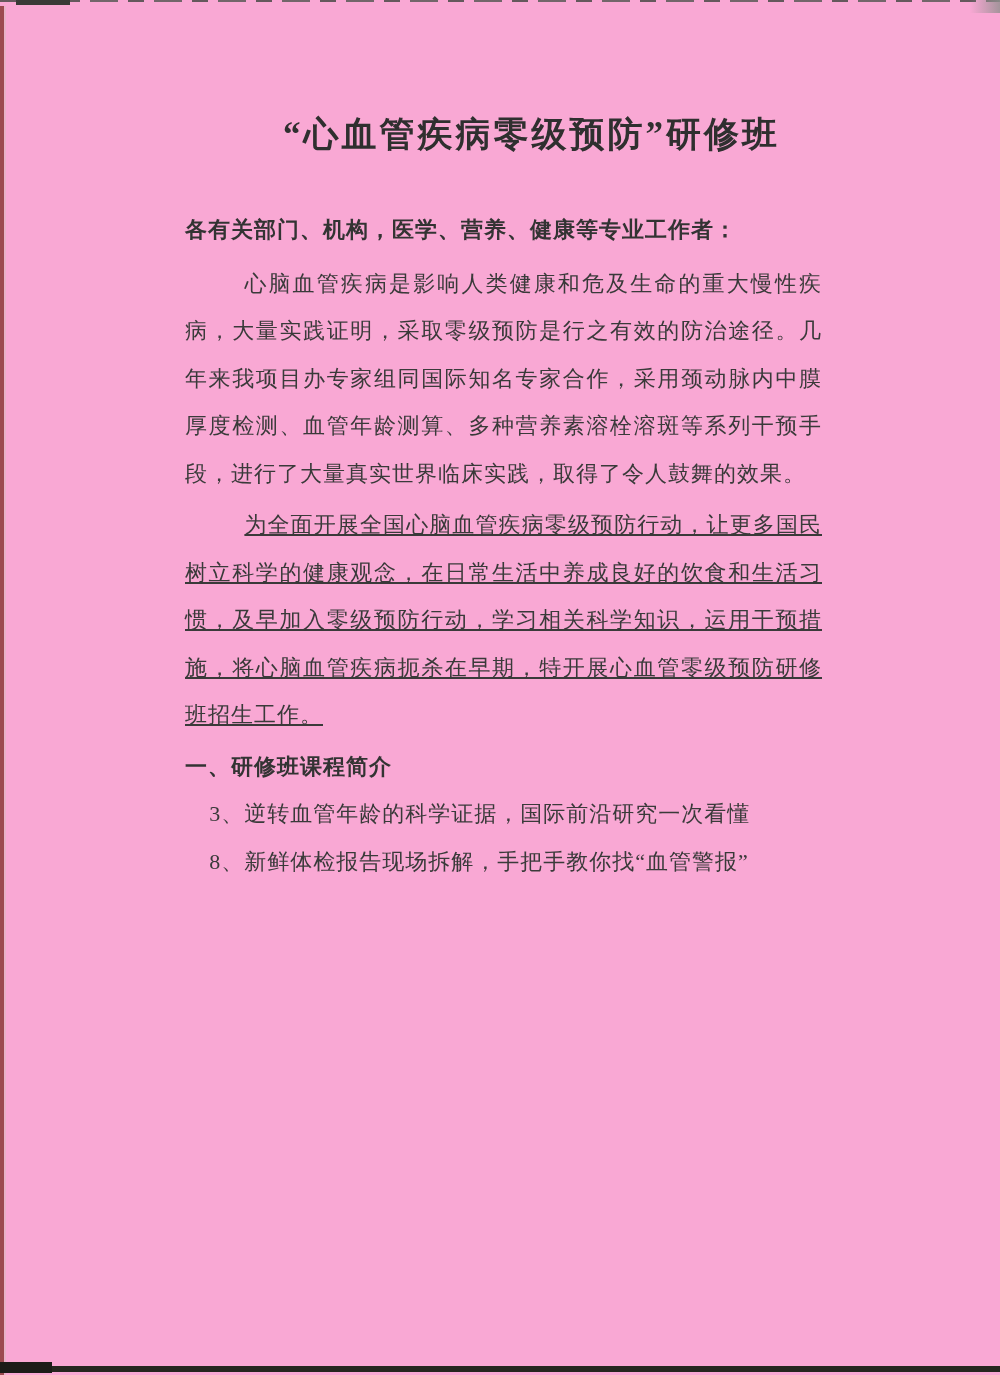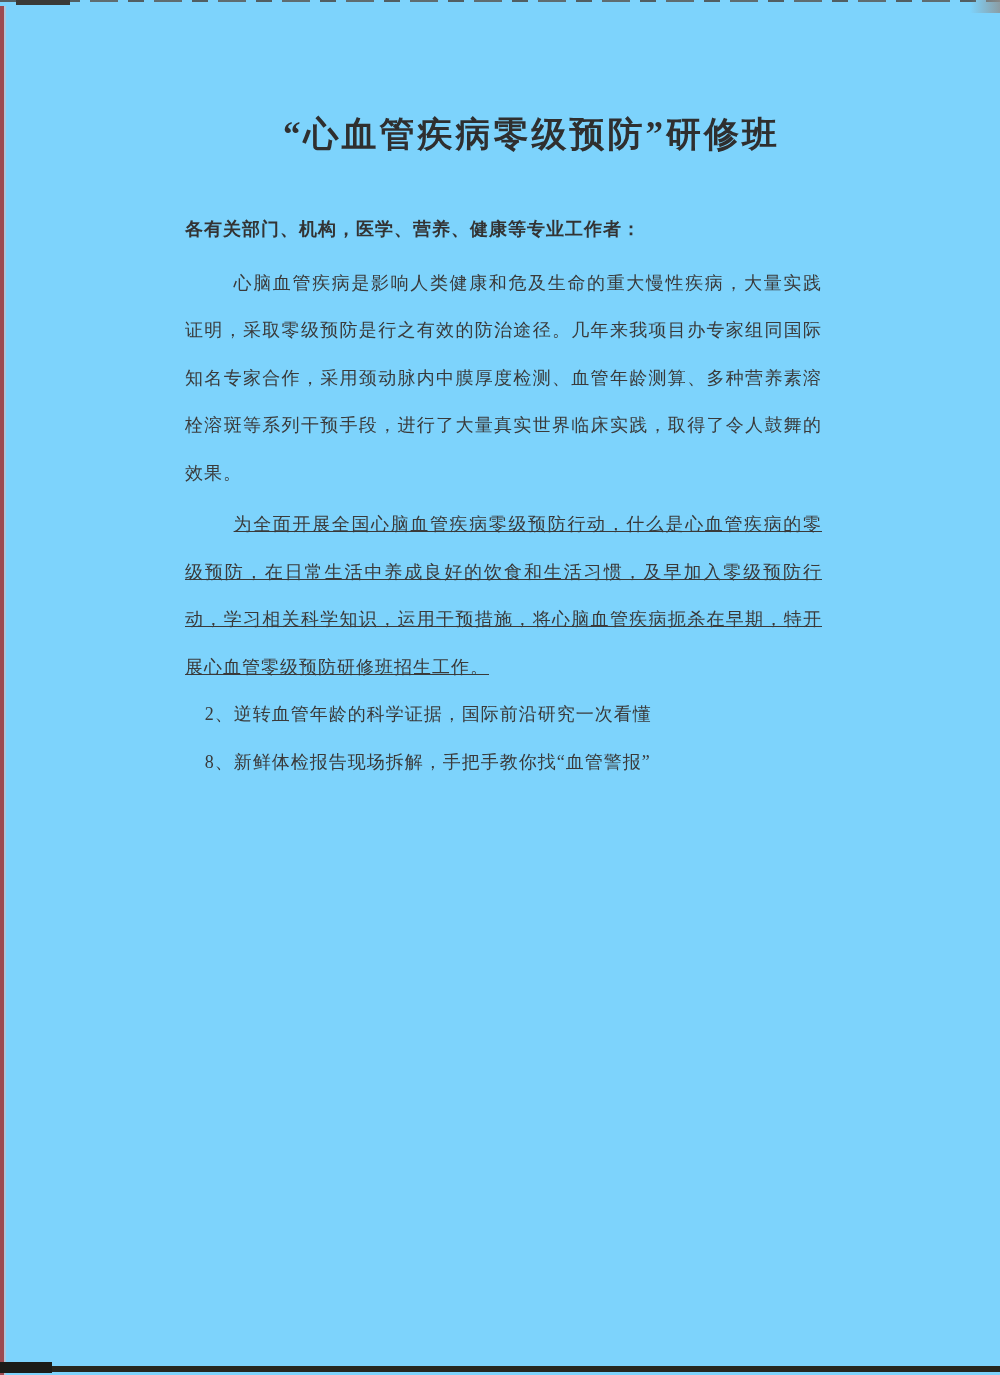--- a/index.html
+++ b/index.html
@@ -11,21 +11,21 @@
     width: 1000px;
     height: 1375px;
     position: relative;
     overflow: hidden;
     font-family: "Liberation Serif", "DejaVu Serif", serif;
   }
 
   .scan-page {
     position: absolute;
     inset: 0;
-    background: #7dd3fc;
+    background: #f9a8d4;
   }
 
   
   .left-stripe {
     position: absolute;
     left: 0; top: 6px; bottom: 0;
     width: 4px;
     background: #9c4a50;
   }
   .left-stripe-soft {
@@ -86,21 +86,21 @@
     color: #2f2f2f;
     text-align: center;
     letter-spacing: 3px;
     line-height: 62px;
   }
   .title-line { display: block; }
   .title-line-1 { transform: translateX(28px); }
 
   p, h2 {
     margin: 0;
-    font-size: 18px;
+    font-size: 22px;
     line-height: 47.5px;
     letter-spacing: 1px;
     text-align: justify;
   }
 
   .salutation {
     font-weight: bold;
     color: #333333;
     margin-bottom: 6px;
   }
@@ -138,22 +138,23 @@
 
     <h1 class="doc-title">
       <span class="title-line title-line-1">“心血管疾病零级预防”研修班</span>
     </h1>
 
     <p class="salutation">各有关部门、机构，医学、营养、健康等专业工作者：</p>
 
 
     <p class="body-para">心脑血管疾病是影响人类健康和危及生命的重大慢性疾病，大量实践证明，采取零级预防是行之有效的防治途径。几年来我项目办专家组同国际知名专家合作，采用颈动脉内中膜厚度检测、血管年龄测算、多种营养素溶栓溶斑等系列干预手段，进行了大量真实世界临床实践，取得了令人鼓舞的效果。</p>
 
-    <p class="body-para">为全面开展全国心脑血管疾病零级预防行动，什么是心血管疾病的零级预防，在日常生活中养成良好的饮食和生活习惯，及早加入零级预防行动，学习相关科学知识，运用干预措施，将心脑血管疾病扼杀在早期，特开展心血管零级预防研修班招生工作。</p>
+    <p class="body-para">为全面开展全国心脑血管疾病零级预防行动，让更多国民树立科学的健康观念，在日常生活中养成良好的饮食和生活习惯，及早加入零级预防行动，学习相关科学知识，运用干预措施，将心脑血管疾病扼杀在早期，特开展心血管零级预防研修班招生工作。</p>
+
+    <h2 class="section-heading">一、研修班课程简介</h2>
 
 
-
-    <p class="list-item">2、逆转血管年龄的科学证据，国际前沿研究一次看懂</p>
+    <p class="list-item">3、逆转血管年龄的科学证据，国际前沿研究一次看懂</p>
 
     <p class="list-item">8、新鲜体检报告现场拆解，手把手教你找“血管警报”</p>
 
   </div>
 </div>
 
 </body></html>

